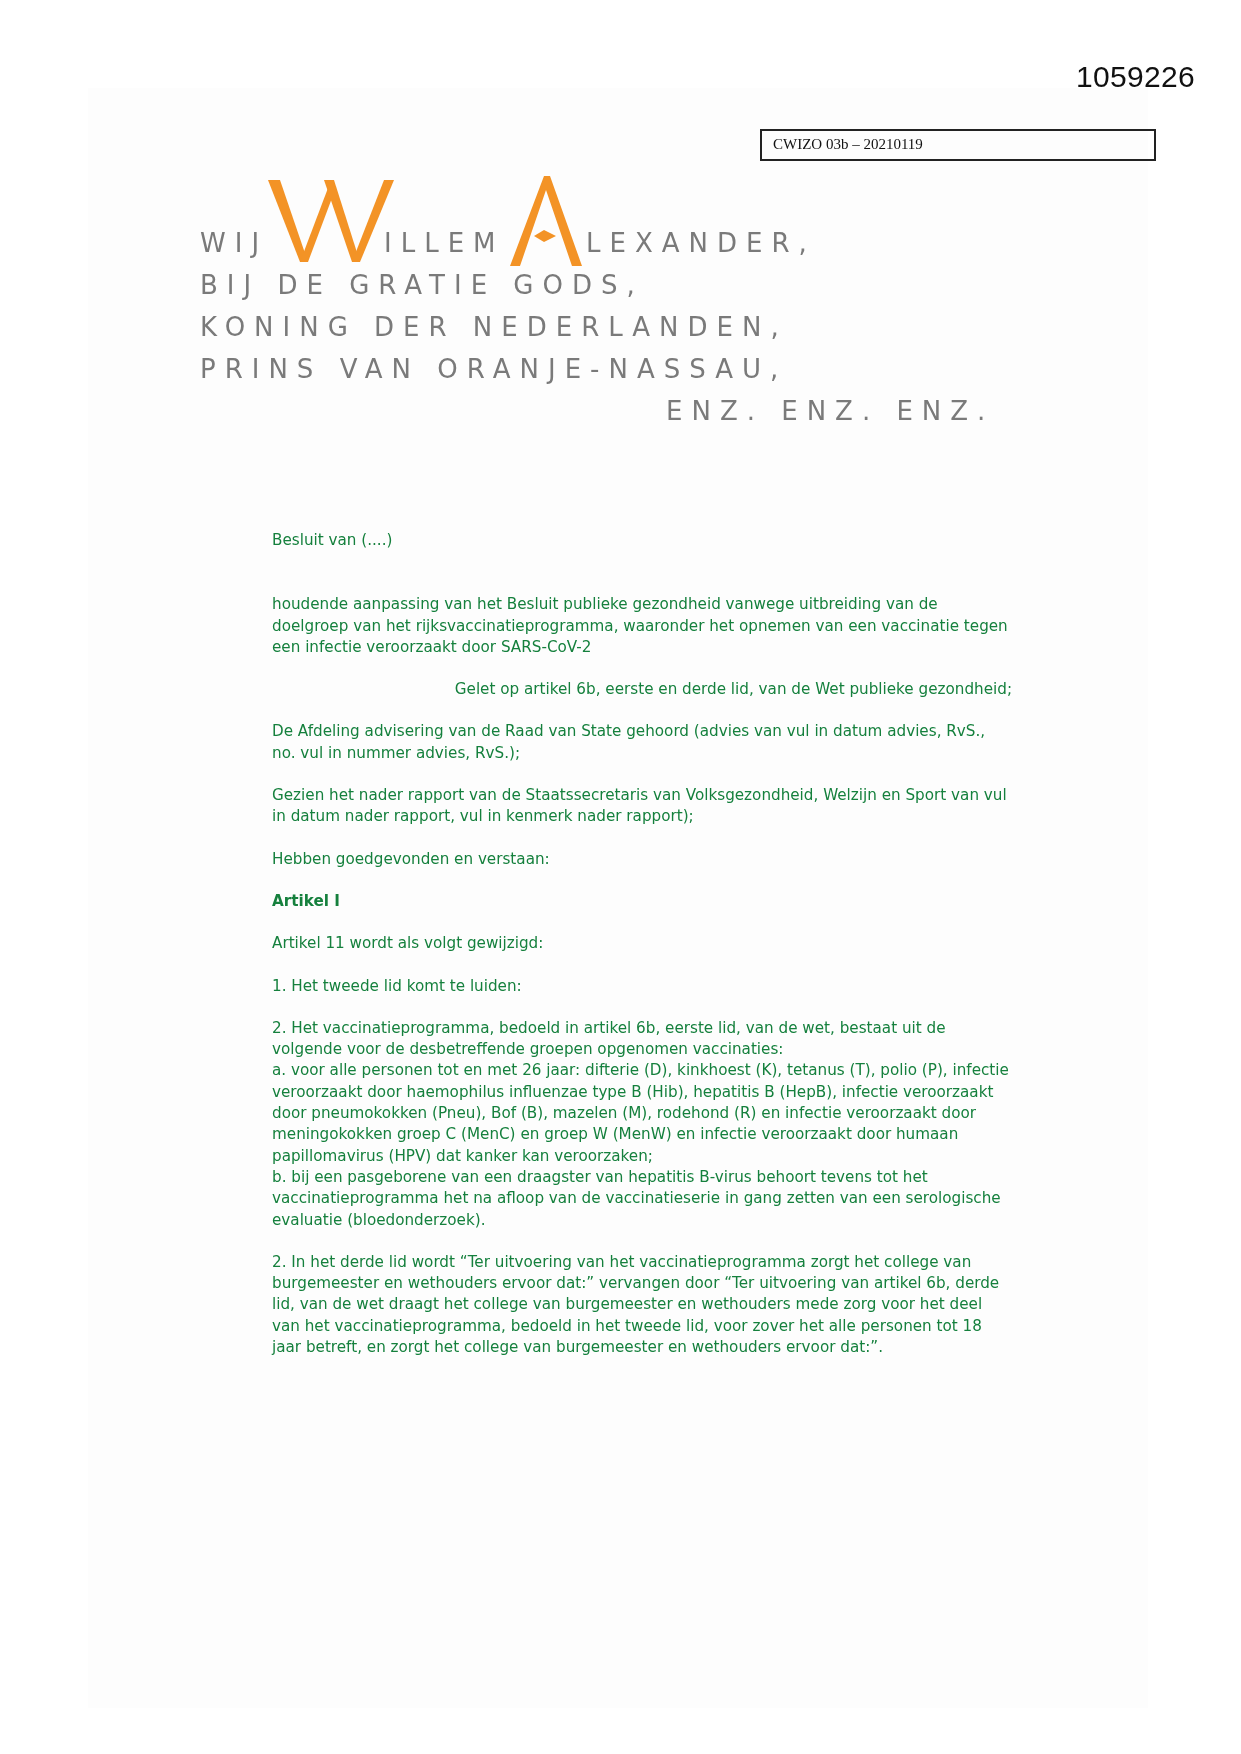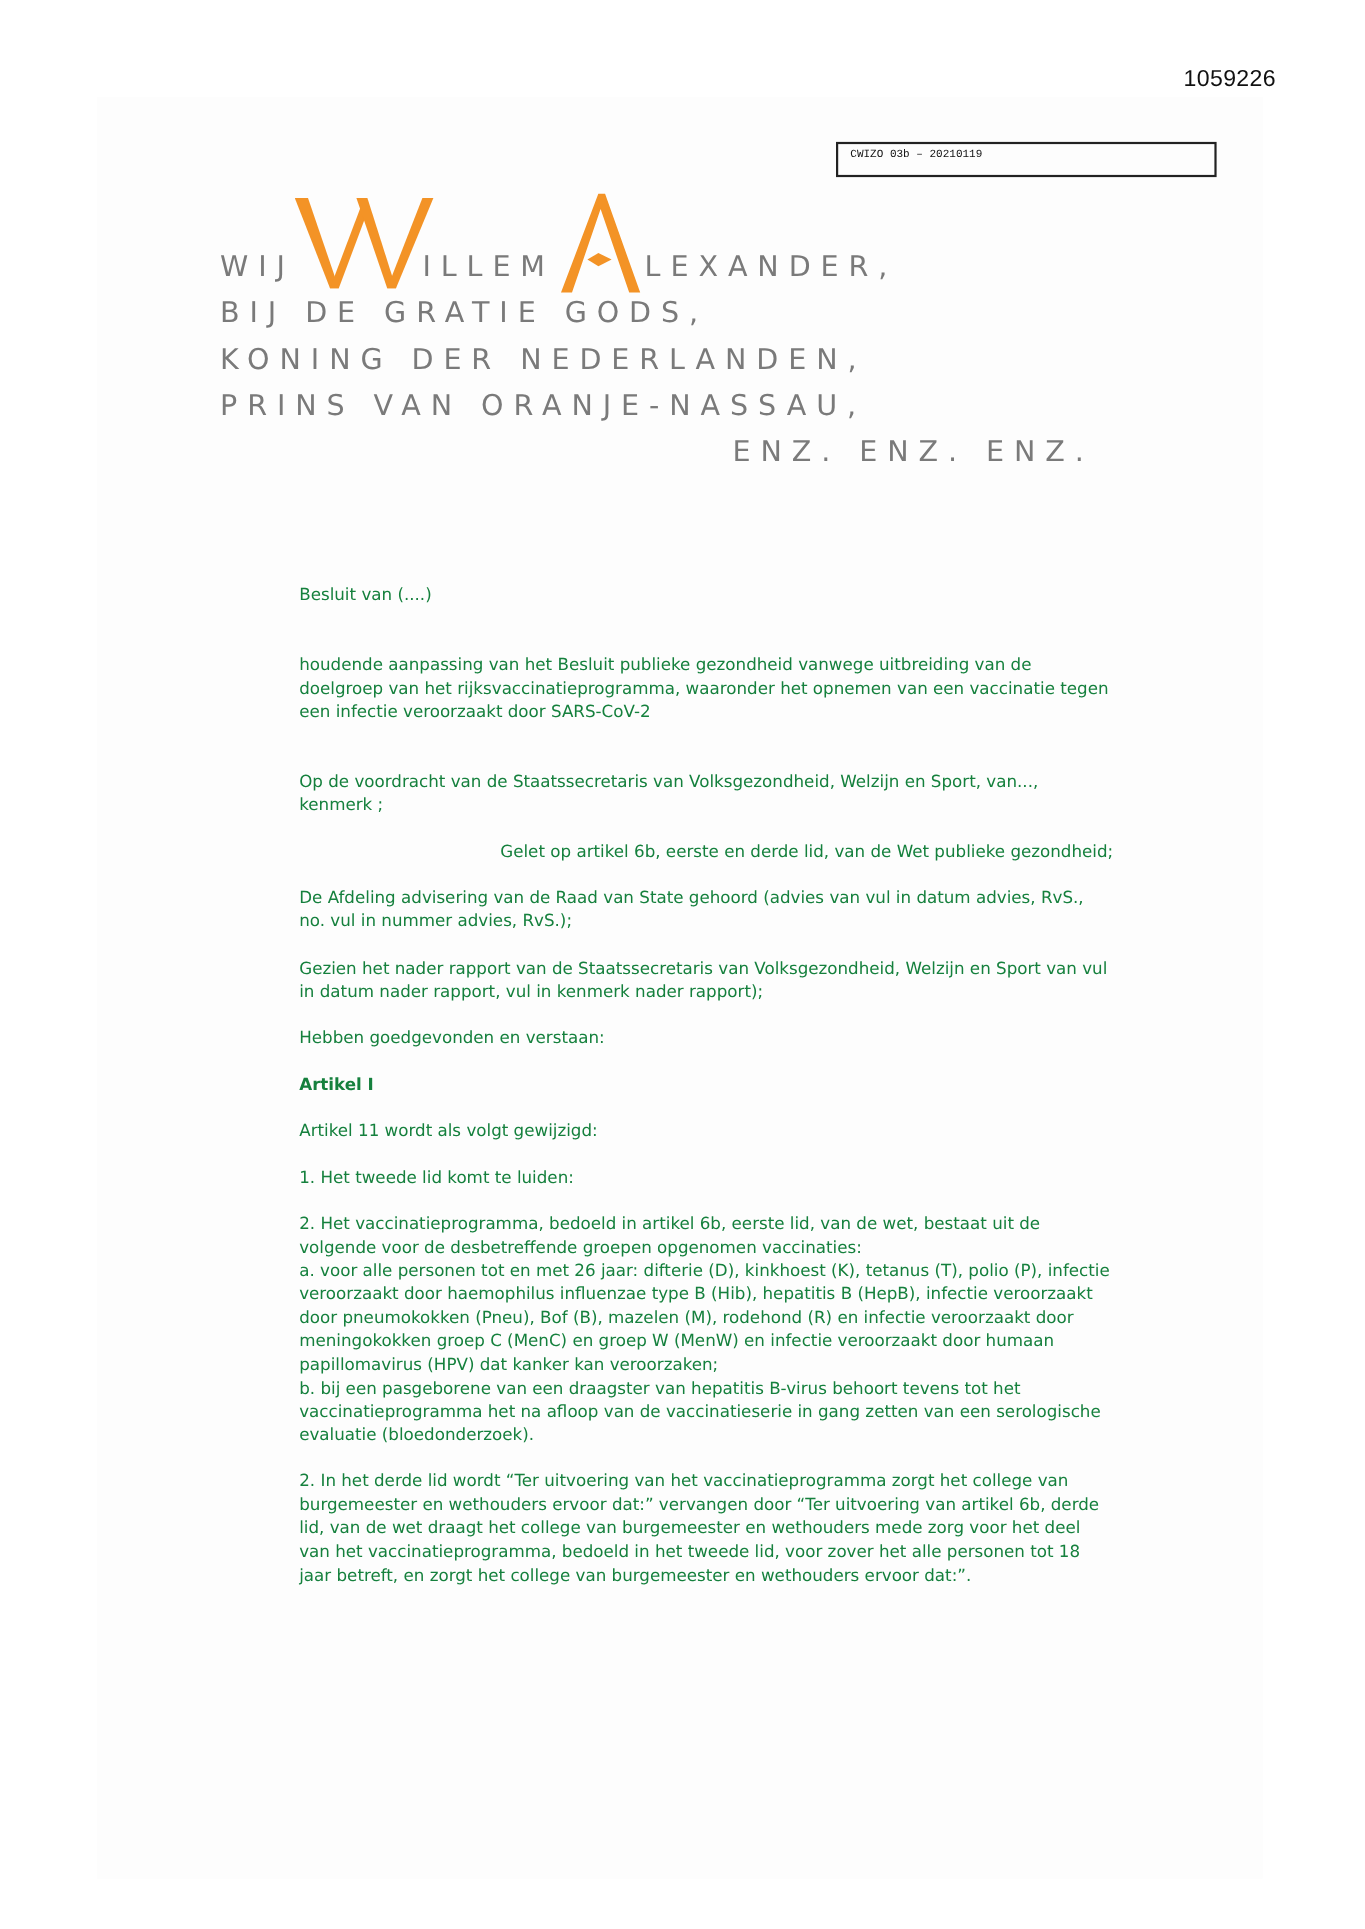--- a/index.html
+++ b/index.html
@@ -1,19 +1,19 @@
 <!DOCTYPE html>
 <html><head>
   <meta charset="utf-8">
   <style>
     html, body { margin:0; padding:0; background:#ffffff; }
     body { width:1241px; height:1754px; position:relative; overflow:hidden; font-family:"DejaVu Sans", sans-serif; color:#111; }
     .page-sheet { position:absolute; left:88px; top:88px; width:1060px; height:1620px; background:#fdfdfd; }
-    .doc-number { position:absolute; left:1076px; top:60px; font-family:"Liberation Sans", sans-serif; font-size:21px; color:#111; letter-spacing:0.3px; }
-    .ref-box { position:absolute; left:760px; top:129px; width:346px; height:32px; border:2px solid #222; box-sizing:border-box; font-family:Liberation Mono, monospace; font-size:10px; color:#111; padding:5px 0 0 11px; }
+    .doc-number { position:absolute; left:1076px; top:60px; font-family:"Liberation Sans", sans-serif; font-size:30px; color:#111; letter-spacing:0.3px; }
+    .ref-box { position:absolute; left:760px; top:129px; width:396px; height:32px; border:2px solid #222; box-sizing:border-box; font-family:Liberation Serif, serif; font-size:15px; color:#111; padding:5px 0 0 11px; }
     .logo { position:absolute; left:0; top:0; width:1241px; height:440px; }
     .logo-line { position:absolute; font-family:"DejaVu Sans", sans-serif; font-size:26px; color:#7a7a7a; letter-spacing:9px; white-space:nowrap; }
     .content { position:absolute; left:272px; top:530px; width:740px; font-family:"DejaVu Sans", sans-serif; font-size:15.2px; line-height:21.3px; color:#15803d; }
     .content p { margin:0; }
     .bold { font-weight:bold; }
   </style>
 </head>
 <body>
 
 <div class="page-sheet"></div>
@@ -41,21 +41,20 @@
   <div class="logo-line" style="left:586px;top:228px;">LEXANDER,</div>
   <div class="logo-line" style="left:200px;top:270px;">BIJ DE GRATIE GODS,</div>
   <div class="logo-line" style="left:200px;top:354px;">PRINS VAN ORANJE-NASSAU,</div>
   <div class="logo-line" style="left:200px;top:312px;">KONING DER NEDERLANDEN,</div>
   <div class="logo-line" style="left:666px;top:396px;">ENZ. ENZ. ENZ.</div>
 </div>
 
 <div class="content">
   <p>Besluit van (....)</p>
   <p style="margin-top:43px;">houdende aanpassing van het Besluit publieke gezondheid vanwege uitbreiding van de doelgroep van het rijksvaccinatieprogramma, waaronder het opnemen van een vaccinatie tegen een infectie veroorzaakt door SARS-CoV-2</p>
-  <p style="margin-top:42px;">Op de voordracht van de Staatssecretaris van Volksgezondheid, Welzijn en Sport, van..., kenmerk ;</p>
   <p style="margin-top:21px;text-align:right;">Gelet op artikel 6b, eerste en derde lid, van de Wet publieke gezondheid;</p>
   <p style="margin-top:21px;">De Afdeling advisering van de Raad van State gehoord (advies van vul in datum advies, RvS., no. vul in nummer advies, RvS.);</p>
   <p style="margin-top:21px;">Gezien het nader rapport van de Staatssecretaris van Volksgezondheid, Welzijn en Sport van vul in datum nader rapport, vul in kenmerk nader rapport);</p>
   <p style="margin-top:21px;">Hebben goedgevonden en verstaan:</p>
   <p class="bold" style="margin-top:21px;">Artikel I</p>
   <p style="margin-top:21px;">Artikel 11 wordt als volgt gewijzigd:</p>
   <p style="margin-top:21px;">1. Het tweede lid komt te luiden:</p>
   <p style="margin-top:21px;">2. Het vaccinatieprogramma, bedoeld in artikel 6b, eerste lid, van de wet, bestaat uit de volgende voor de desbetreffende groepen opgenomen vaccinaties:</p>
   <p>a. voor alle personen tot en met 26 jaar: difterie (D), kinkhoest (K), tetanus (T), polio (P), infectie veroorzaakt door haemophilus influenzae type B (Hib), hepatitis B (HepB), infectie veroorzaakt door pneumokokken (Pneu), Bof (B), mazelen (M), rodehond (R) en infectie veroorzaakt door meningokokken groep C (MenC) en groep W (MenW) en infectie veroorzaakt door humaan papillomavirus (HPV) dat kanker kan veroorzaken;</p>
   <p>b. bij een pasgeborene van een draagster van hepatitis B-virus behoort tevens tot het vaccinatieprogramma het na afloop van de vaccinatieserie in gang zetten van een serologische evaluatie (bloedonderzoek).</p>

